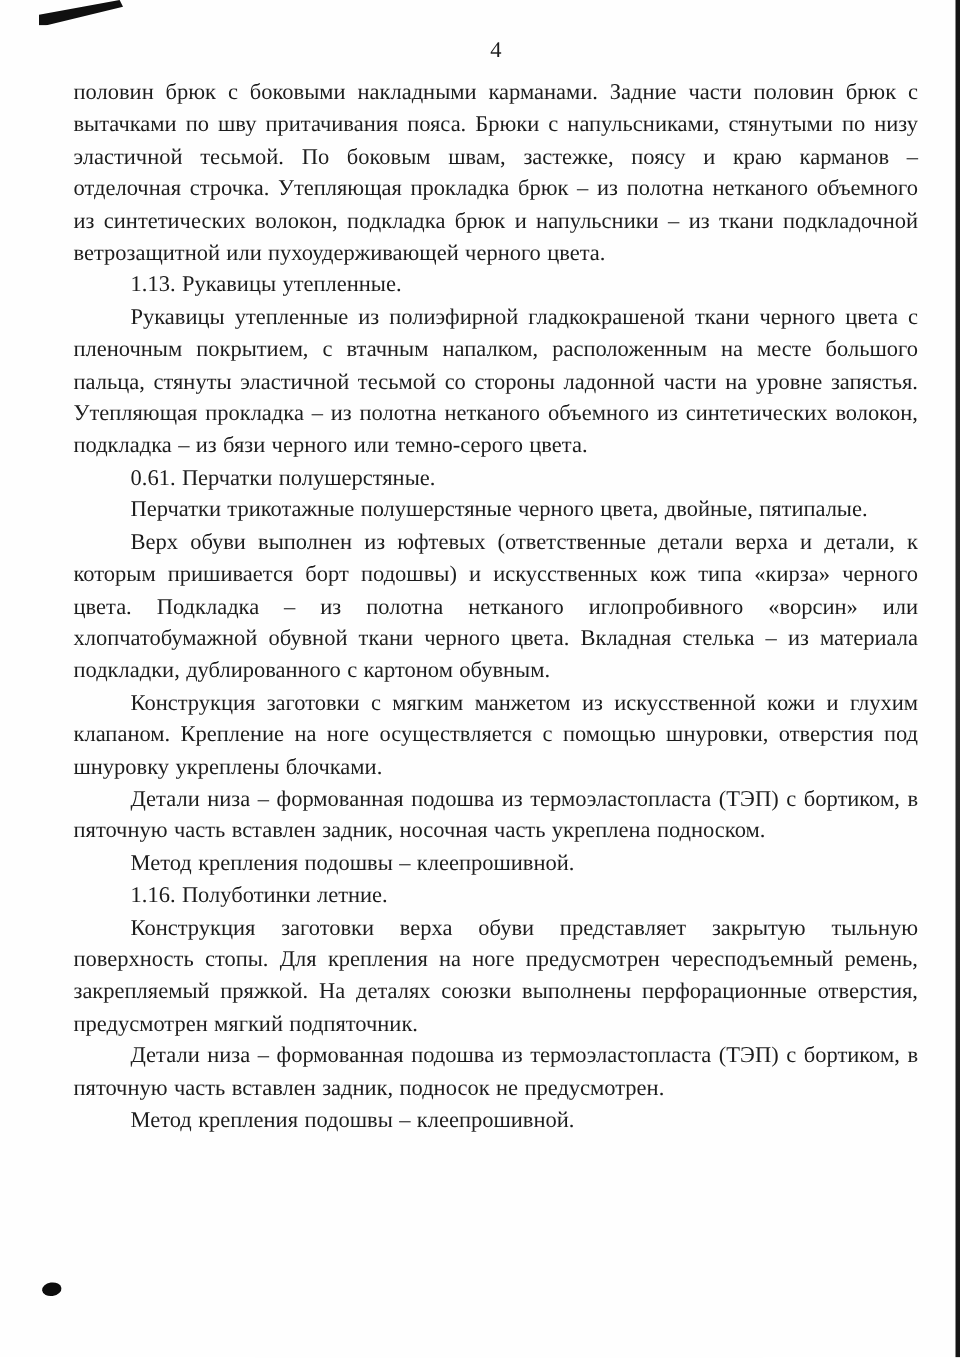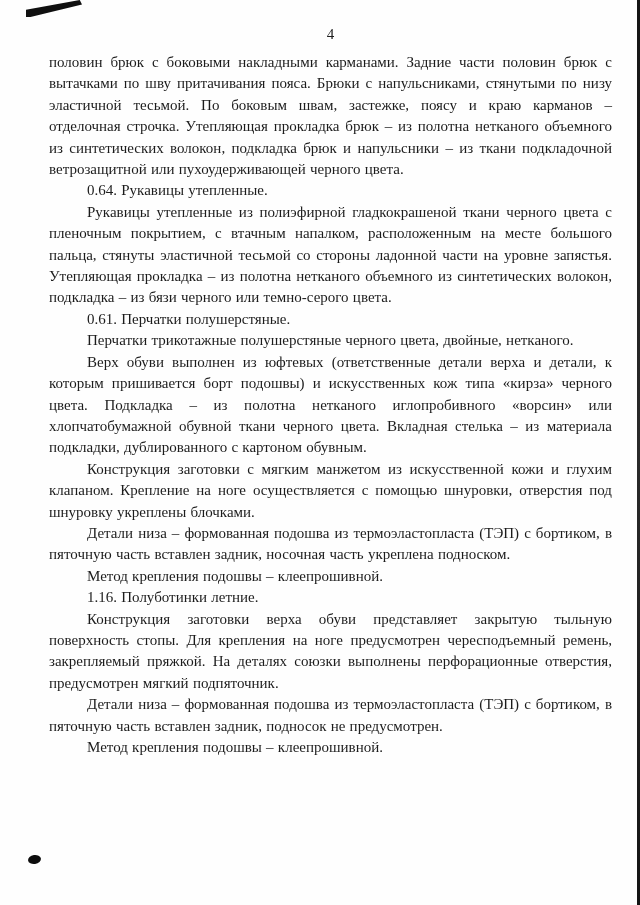--- a/index.html
+++ b/index.html
@@ -72,24 +72,24 @@
 
 <div class="sheet">
   <div class="corner-mark"></div>
   <div class="right-edge"></div>
   <div class="bottom-spot"></div>
 
   <div class="content">
     <div class="page-number">4</div>
     <div id="paragraphs">
         <p class="para">половин брюк с боковыми накладными карманами. Задние части половин брюк с вытачками по шву притачивания пояса. Брюки с напульсниками, стянутыми по низу эластичной тесьмой. По боковым швам, застежке, поясу и краю карманов – отделочная строчка. Утепляющая прокладка брюк – из полотна нетканого объемного из синтетических волокон, подкладка брюк и напульсники – из ткани подкладочной ветрозащитной или пухоудерживающей черного цвета.</p>
-        <p class="para indent">0.64. Рукавицы утепленные.</p>
+        <p class="para indent">1.13. Рукавицы утепленные.</p>
         <p class="para indent">Рукавицы утепленные из полиэфирной гладкокрашеной ткани черного цвета с пленочным покрытием, с втачным напалком, расположенным на месте большого пальца, стянуты эластичной тесьмой со стороны ладонной части на уровне запястья. Утепляющая прокладка – из полотна нетканого объемного из синтетических волокон, подкладка – из бязи черного или темно-серого цвета.</p>
         <p class="para indent">0.61. Перчатки полушерстяные.</p>
-        <p class="para indent">Перчатки трикотажные полушерстяные черного цвета, двойные, нетканого.</p>
+        <p class="para indent">Перчатки трикотажные полушерстяные черного цвета, двойные, пятипалые.</p>
         <p class="para indent">Верх обуви выполнен из юфтевых (ответственные детали верха и детали, к которым пришивается борт подошвы) и искусственных кож типа «кирза» черного цвета. Подкладка – из полотна нетканого иглопробивного «ворсин» или хлопчатобумажной обувной ткани черного цвета. Вкладная стелька – из материала подкладки, дублированного с картоном обувным.</p>
         <p class="para indent">Конструкция заготовки с мягким манжетом из искусственной кожи и глухим клапаном. Крепление на ноге осуществляется с помощью шнуровки, отверстия под шнуровку укреплены блочками.</p>
         <p class="para indent">Детали низа – формованная подошва из термоэластопласта (ТЭП) с бортиком, в пяточную часть вставлен задник, носочная часть укреплена подноском.</p>
         <p class="para indent">Метод крепления подошвы – клеепрошивной.</p>
         <p class="para indent">1.16. Полуботинки летние.</p>
         <p class="para indent">Конструкция заготовки верха обуви представляет закрытую тыльную поверхность стопы. Для крепления на ноге предусмотрен чересподъемный ремень, закрепляемый пряжкой. На деталях союзки выполнены перфорационные отверстия, предусмотрен мягкий подпяточник.</p>
         <p class="para indent">Детали низа – формованная подошва из термоэластопласта (ТЭП) с бортиком, в пяточную часть вставлен задник, подносок не предусмотрен.</p>
         <p class="para indent">Метод крепления подошвы – клеепрошивной.</p>
       </div>
   </div>

